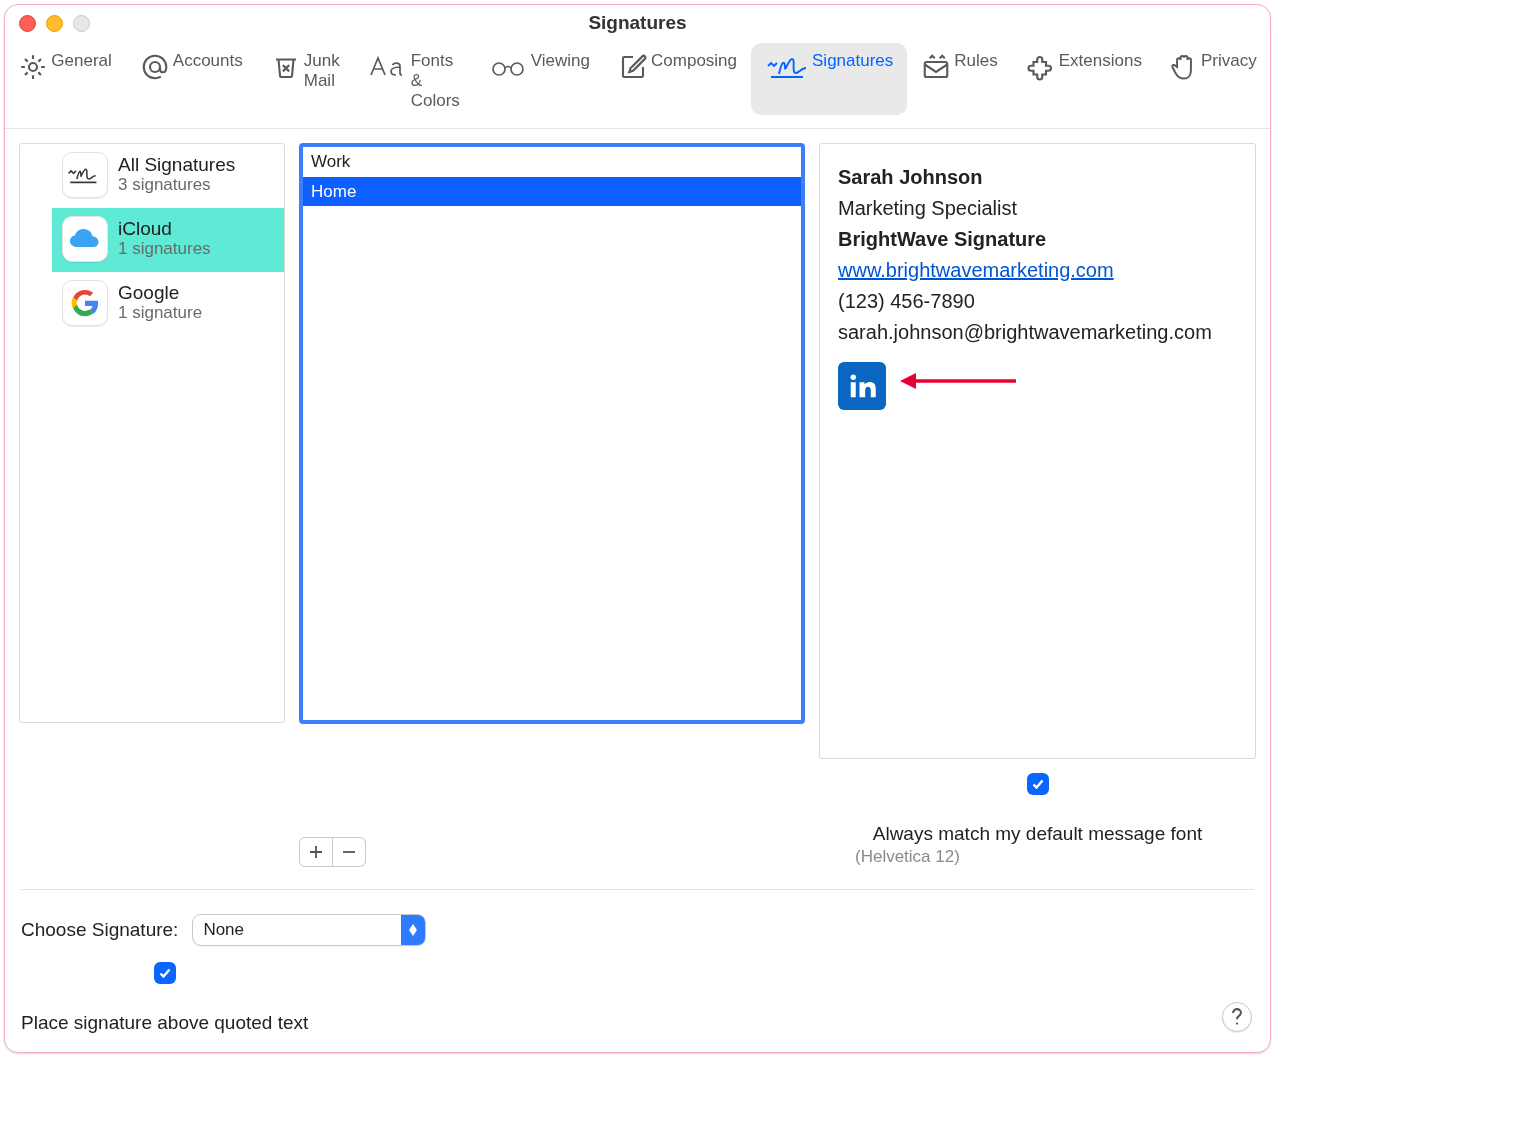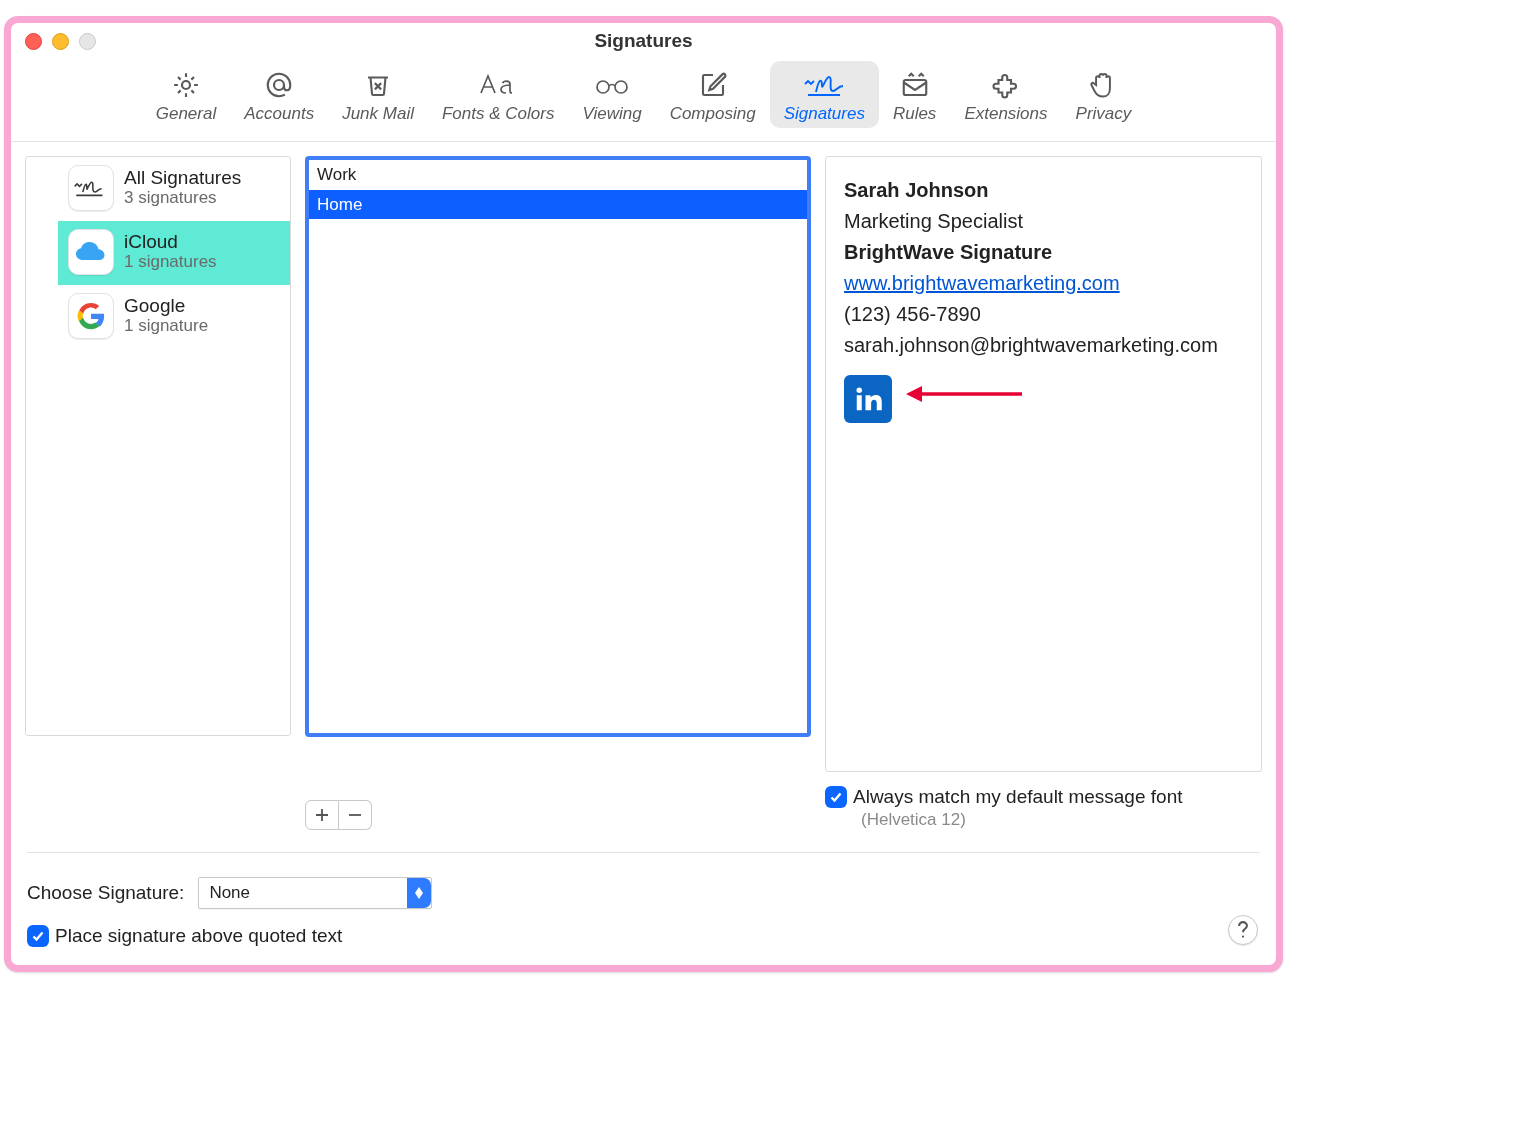--- a/index.html
+++ b/index.html
@@ -5,23 +5,23 @@
   html, body {
     margin: 0;
     padding: 0;
     font-family: -apple-system, BlinkMacSystemFont, "Helvetica Neue", Arial, sans-serif;
     background: #fff;
     color: #222;
     font-size: 16px;
   }
   .window {
     width: 1265px;
-    border: 7px solid #f9a8d4;
+    border: 1px solid #f9a8d4;
     border-radius: 14px;
-    margin: 16px 4px;
+    margin: 4px 4px;
     box-shadow: 0 1px 2px rgba(0,0,0,0.15);
     background: #fff;
     overflow: hidden;
   }
   .titlebar {
     height: 36px;
     display: flex;
     align-items: center;
     padding: 0 14px;
     position: relative;
@@ -50,29 +50,27 @@
   }
   .toolbar {
     display: flex;
     justify-content: center;
     gap: 0;
     padding: 2px 0 12px 0;
     border-bottom: 1px solid transparent;
   }
   .tool {
     display: flex;
-    flex-direction: column;
-    align-items: center;
+    align-items: flex-start;
     gap: 3px;
     padding: 8px 14px 4px 14px;
     border-radius: 10px;
     color: #5a5a5a;
     cursor: default;
     font-size: 17px;
-    font-style: italic;
   }
   .tool .icon-wrap {
     height: 32px;
     display: flex;
     align-items: center;
     justify-content: center;
   }
   .tool.selected {
     background: #e9e9e9;
     color: #0066ff;
@@ -200,23 +198,24 @@
     position: absolute;
     left: 78px;
     top: 222px;
     display: flex;
     align-items: center;
     color: #e60033;
   }
   .checkbox-row {
     display: flex;
     align-items: center;
-    gap: 6px;
+    gap: 28px;
     margin-top: 14px;
     font-size: 19px;
+    flex-direction: column;
   }
   .font-sub {
     color: #8a8a8a;
     font-size: 17px;
     margin-left: 36px;
     margin-top: 2px;
   }
   .mac-check {
     width: 22px;
     height: 22px;
@@ -244,21 +243,21 @@
     gap: 14px;
     font-size: 19px;
   }
   .select {
     display: flex;
     align-items: center;
     justify-content: space-between;
     width: 222px;
     height: 30px;
     border: 1px solid #c8c8c8;
-    border-radius: 2px;
+    border-radius: 9px;
     background: #fff;
     padding: 0 0 0 10px;
     font-size: 17px;
     box-shadow: 0 1px 1px rgba(0,0,0,0.05);
   }
   .select .knob {
     width: 24px;
     height: 100%;
     background: #2f7bff;
     border-top-right-radius: 7px;

